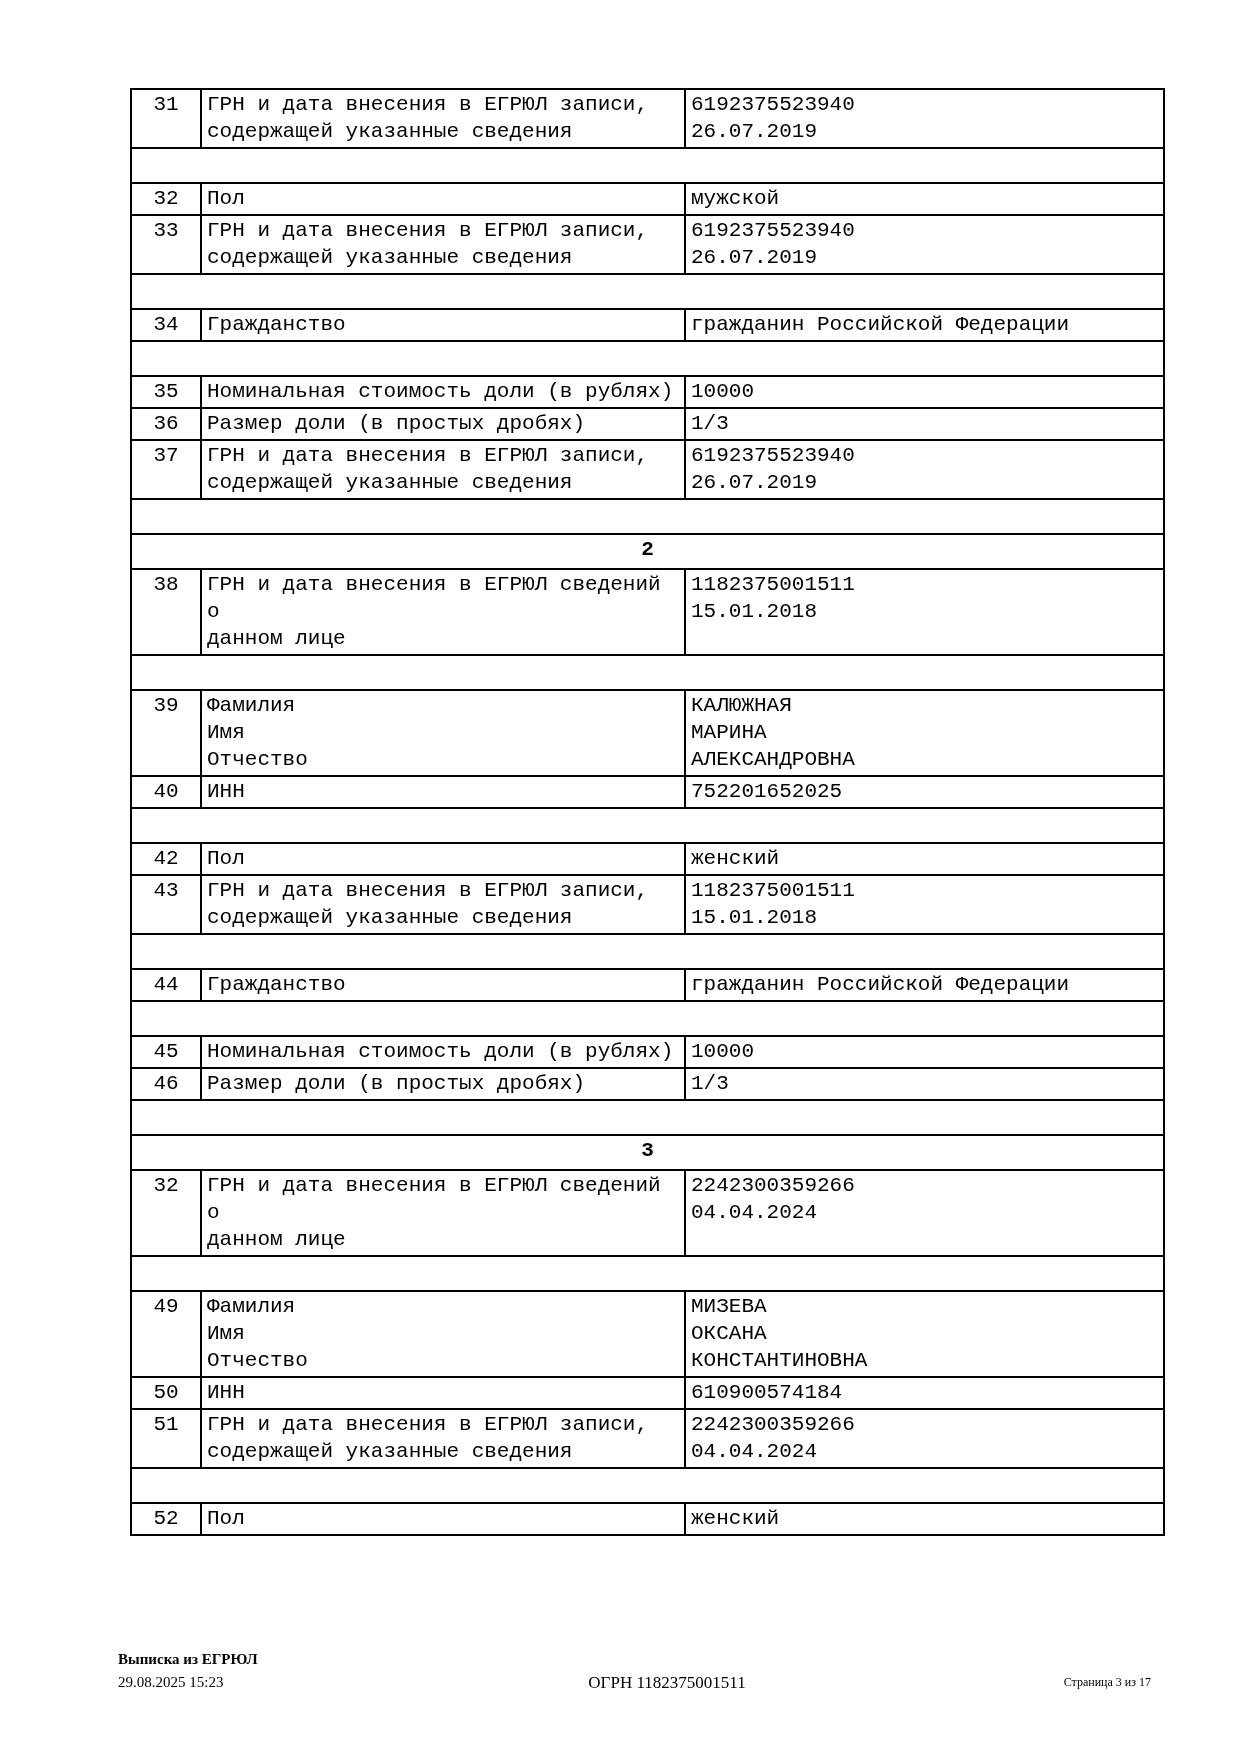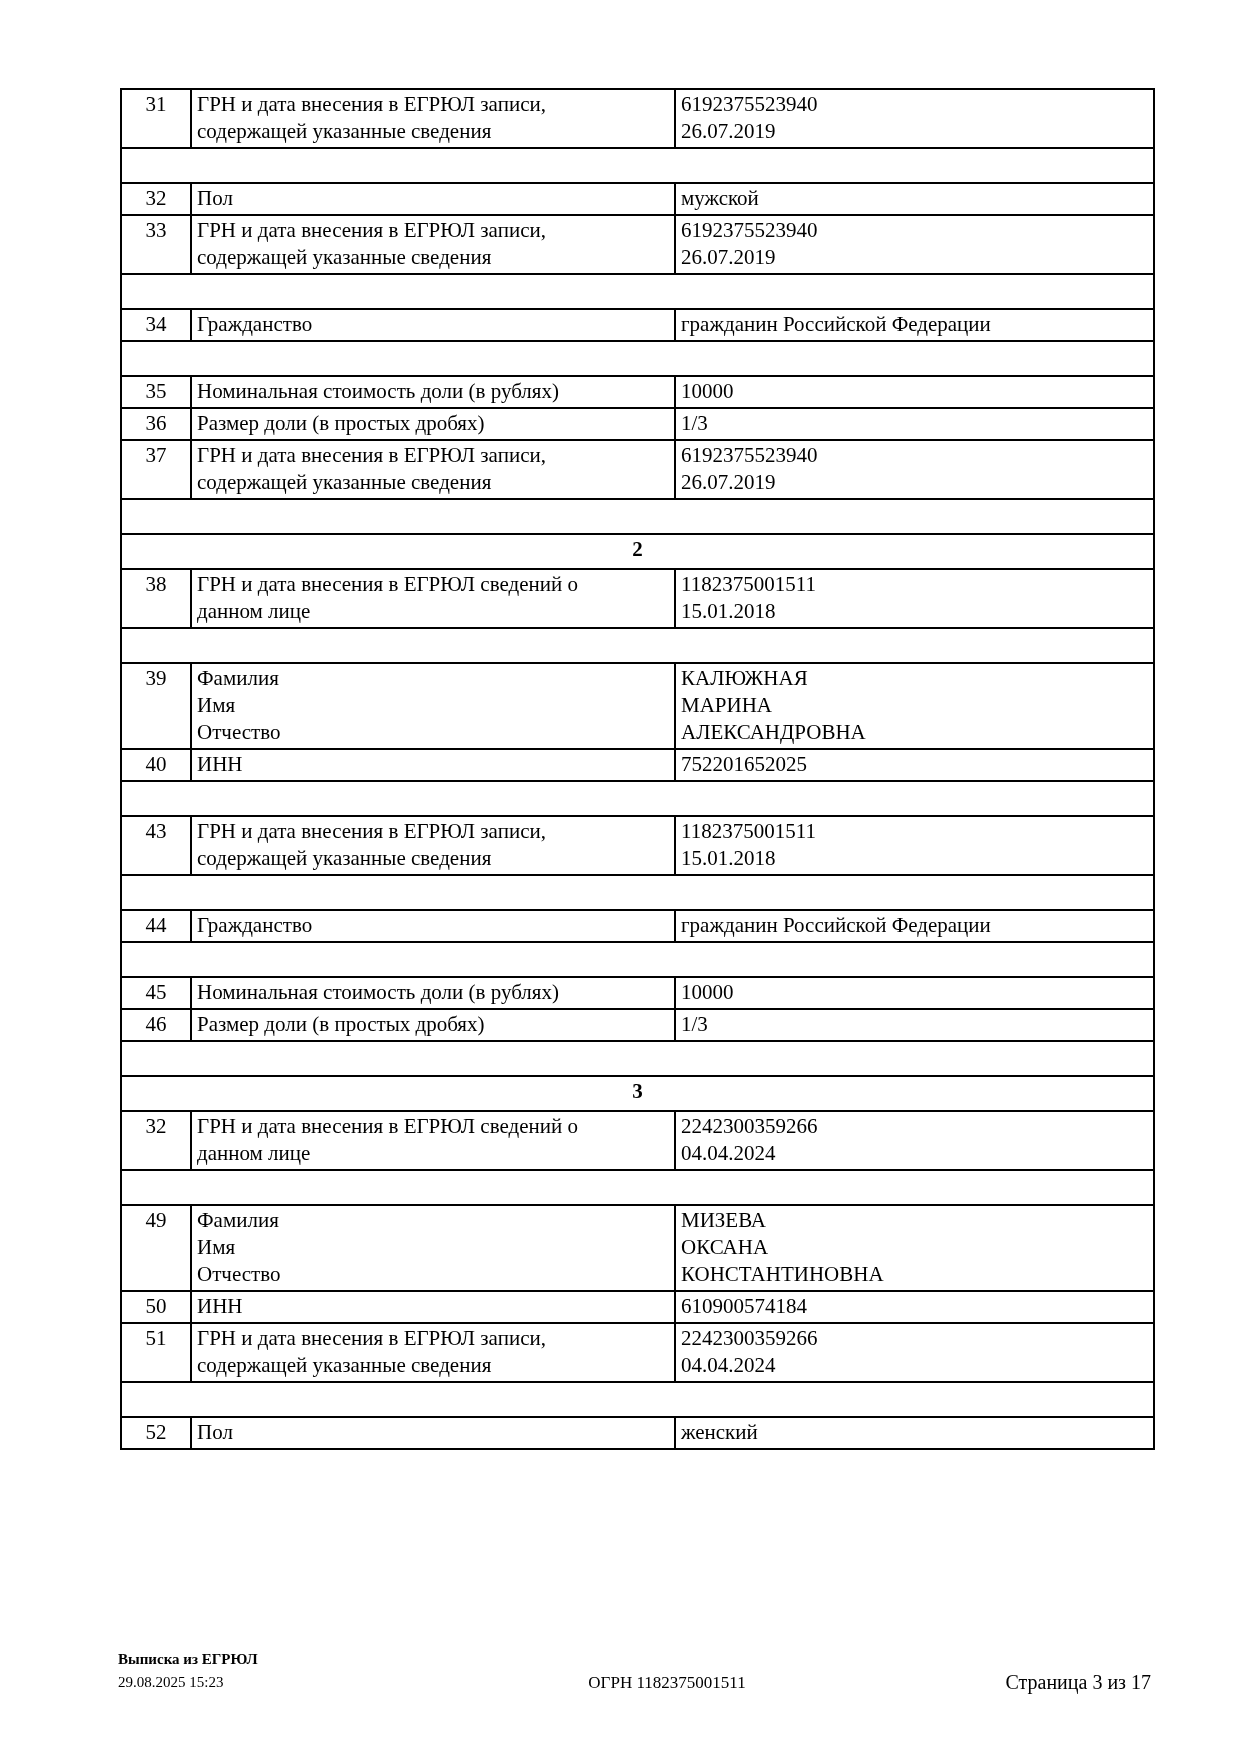--- a/index.html
+++ b/index.html
@@ -9,25 +9,26 @@
   }
   body {
     position: relative;
     width: 1240px;
     height: 1755px;
     font-family: "Liberation Serif", serif;
     color: #000000;
   }
   .doc-table {
     position: absolute;
-    left: 120px;
+    left: 130px;
     top: 88px;
     width: 1033px;
     border-collapse: collapse;
     table-layout: fixed;
+    font-family: Liberation Mono, monospace;
   }
   .doc-table td {
     border: 2px solid #000000;
     padding: 1px 5px 2px 5px;
     font-size: 21px;
     line-height: 27px;
     vertical-align: top;
     overflow: hidden;
     word-wrap: break-word;
   }
@@ -62,21 +63,21 @@
     width: 1240px;
     text-align: center;
     font-size: 17px;
     line-height: 23px;
     padding-left: 47px;
   }
   .footer-right {
     position: absolute;
     right: 89px;
     top: 1671px;
-    font-size: 20px;
+    font-size: 12px;
     line-height: 23px;
     text-align: right;
   }
 </style>
 </head>
 <body>
 
 <table class="doc-table">
   <tbody id="table-body">
       <tr>
@@ -142,20 +143,25 @@
         <td class="c-label">Фамилия<br>Имя<br>Отчество</td>
         <td class="c-value">КАЛЮЖНАЯ<br>МАРИНА<br>АЛЕКСАНДРОВНА</td>
       </tr>
       <tr>
         <td class="c-num">40</td>
         <td class="c-label">ИНН</td>
         <td class="c-value">752201652025</td>
       </tr>
       <tr>
         <td colspan="3" class="spacer-cell"></td>
+      </tr>
+      <tr>
+        <td class="c-num">42</td>
+        <td class="c-label">Пол</td>
+        <td class="c-value">женский</td>
       </tr>
       <tr>
         <td class="c-num">43</td>
         <td class="c-label">ГРН и дата внесения в ЕГРЮЛ записи,<br>содержащей указанные сведения</td>
         <td class="c-value">1182375001511<br>15.01.2018</td>
       </tr>
       <tr>
         <td colspan="3" class="spacer-cell"></td>
       </tr>
       <tr>

